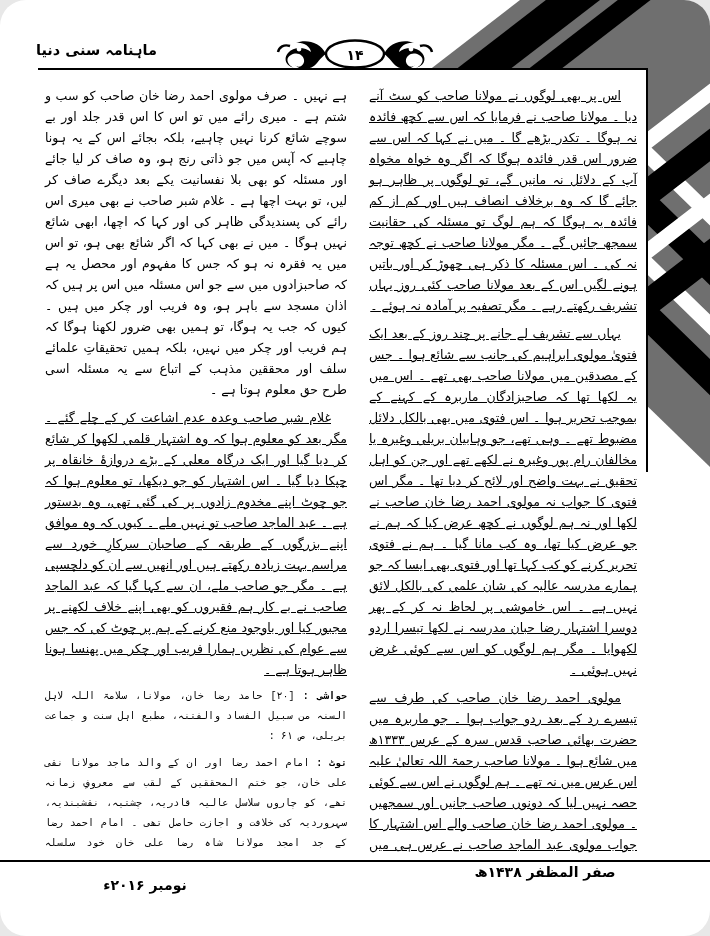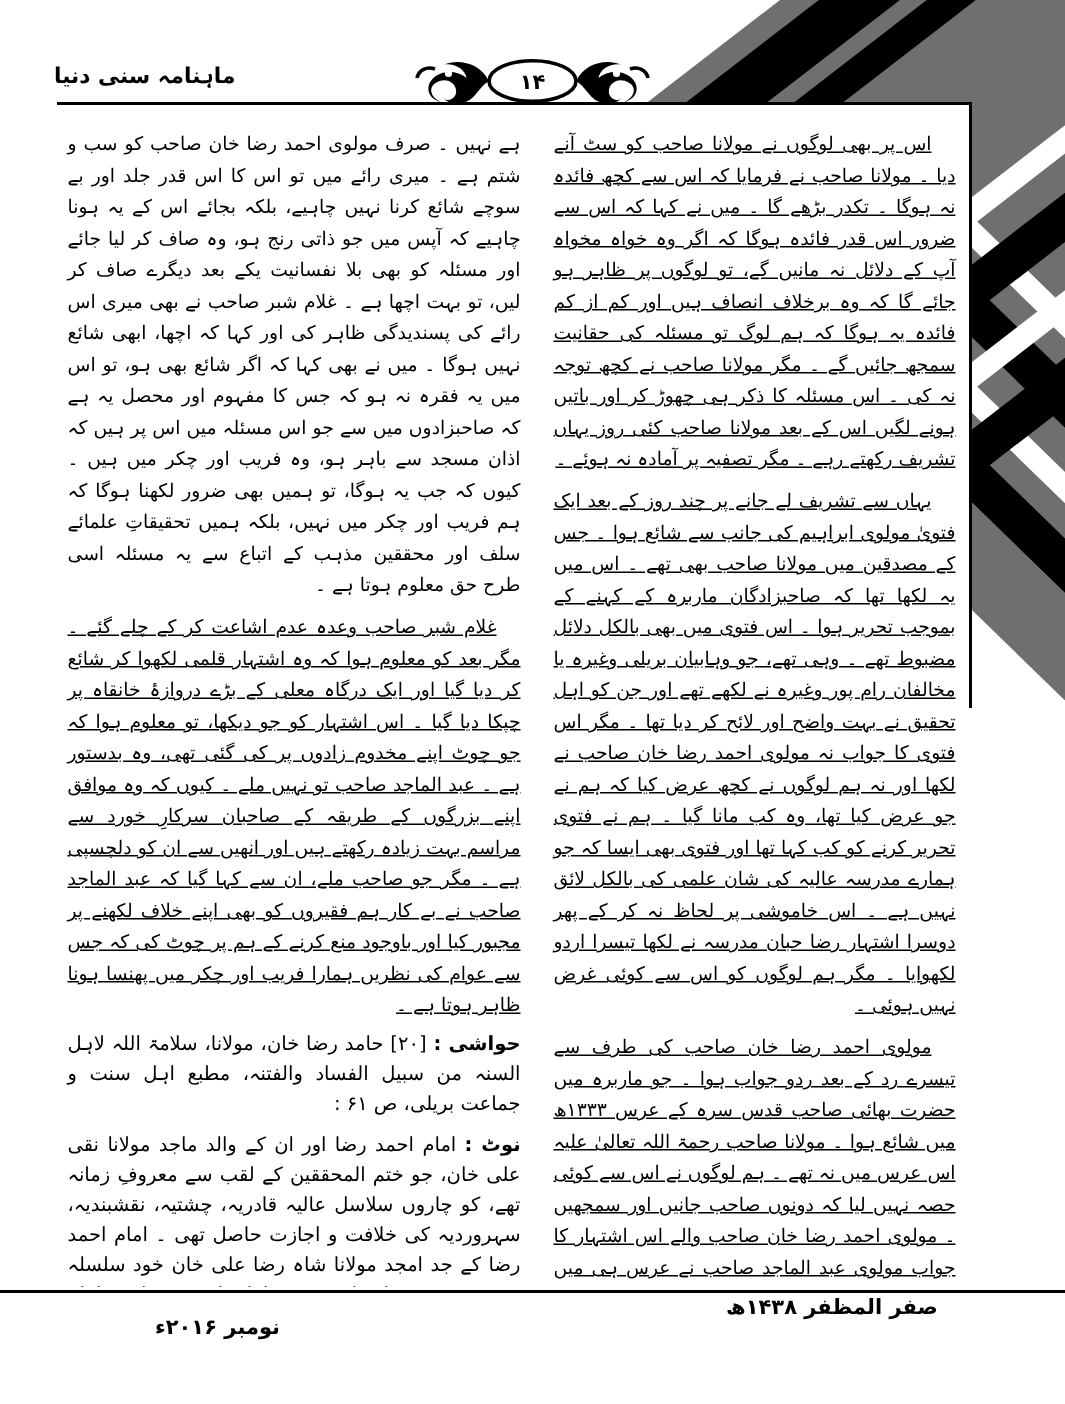--- a/index.html
+++ b/index.html
@@ -1,19 +1,19 @@
 <!DOCTYPE html>
 <html lang="ur"><head>
 <meta charset="utf-8">
 <style>
   html,body{margin:0;padding:0;background:#e8e8e8;}
   .page{
     position:relative;width:710px;height:936px;margin:0 auto;
     background:#ffffff;overflow:hidden;
-    font-family:"DejaVu Sans",sans-serif;color:#000;
+    font-family:"DejaVu Sans",sans-serif;color:#000;border-radius:26px;
   }
   .abs{position:absolute;}
   svg{display:block;}
   
   .magazine-title{
     left:36px;top:42px;font-size:14.5px;font-weight:bold;
     direction:rtl;letter-spacing:.5px;z-index:5;
   }
   .ornament{left:276px;top:38px;z-index:5;}
   
@@ -26,26 +26,26 @@
   
   .col{
     top:78px;height:780px;overflow:hidden;z-index:5;
     direction:rtl;text-align:justify;
     font-size:12.5px;line-height:21px;
   }
   .col-right{left:362px;width:282px;}
   .col-left{left:38px;width:316px;}
   .col p{margin:7px;padding:0;}
   .col p.indent{text-indent:16px;text-decoration:underline;}
-  .footnotes{font-size:13px;line-height:20px;margin-top:2px;}
+  .footnotes{font-size:10px;line-height:20px;margin-top:2px;font-family:Liberation Mono, monospace;}
   .fn-label,.note-label{font-weight:bold;}
   .continuation{font-weight:bold;white-space:nowrap;}
   
   .footer-date{top:864px;font-size:14px;font-weight:bold;direction:rtl;z-index:5;}
-  .footer-hijri{left:484px;width:170px;text-align:left;}
+  .footer-hijri{left:460px;width:170px;text-align:center;}
   .footer-greg{left:70px;width:150px;text-align:center;margin-top:13px;}
 </style>
 </head>
 <body>
 
 <div class="page">
 
   <svg class="abs corner-art" width="710" height="500" viewBox="0 0 710 500" aria-hidden="true">
     <defs>
       <clipPath id="cornerClip">

